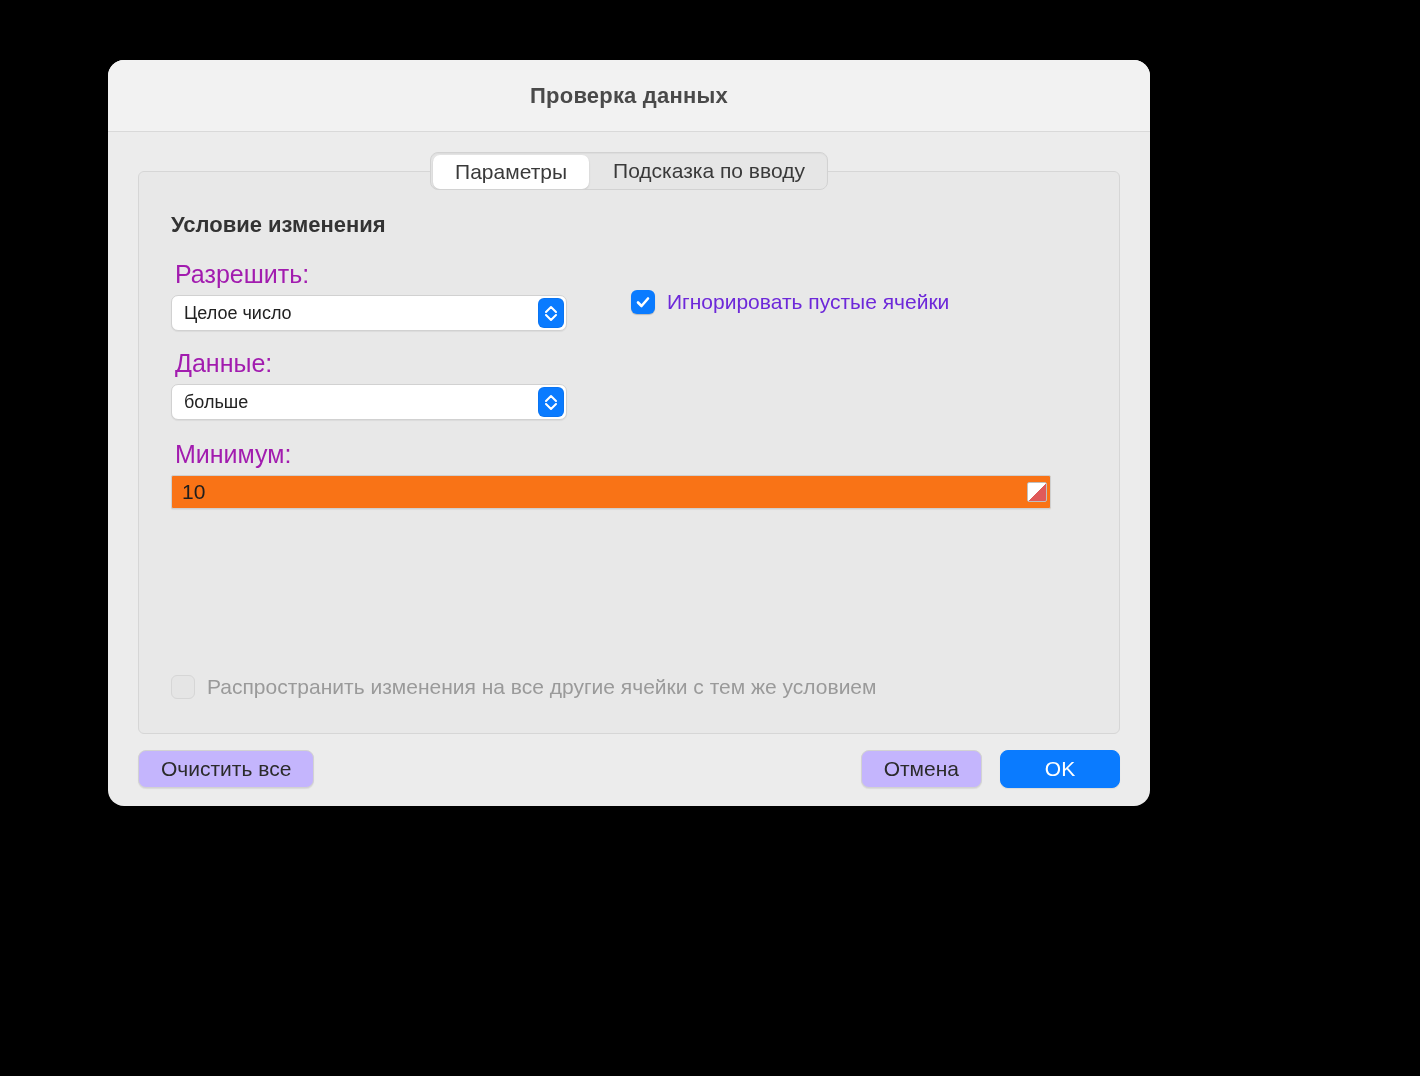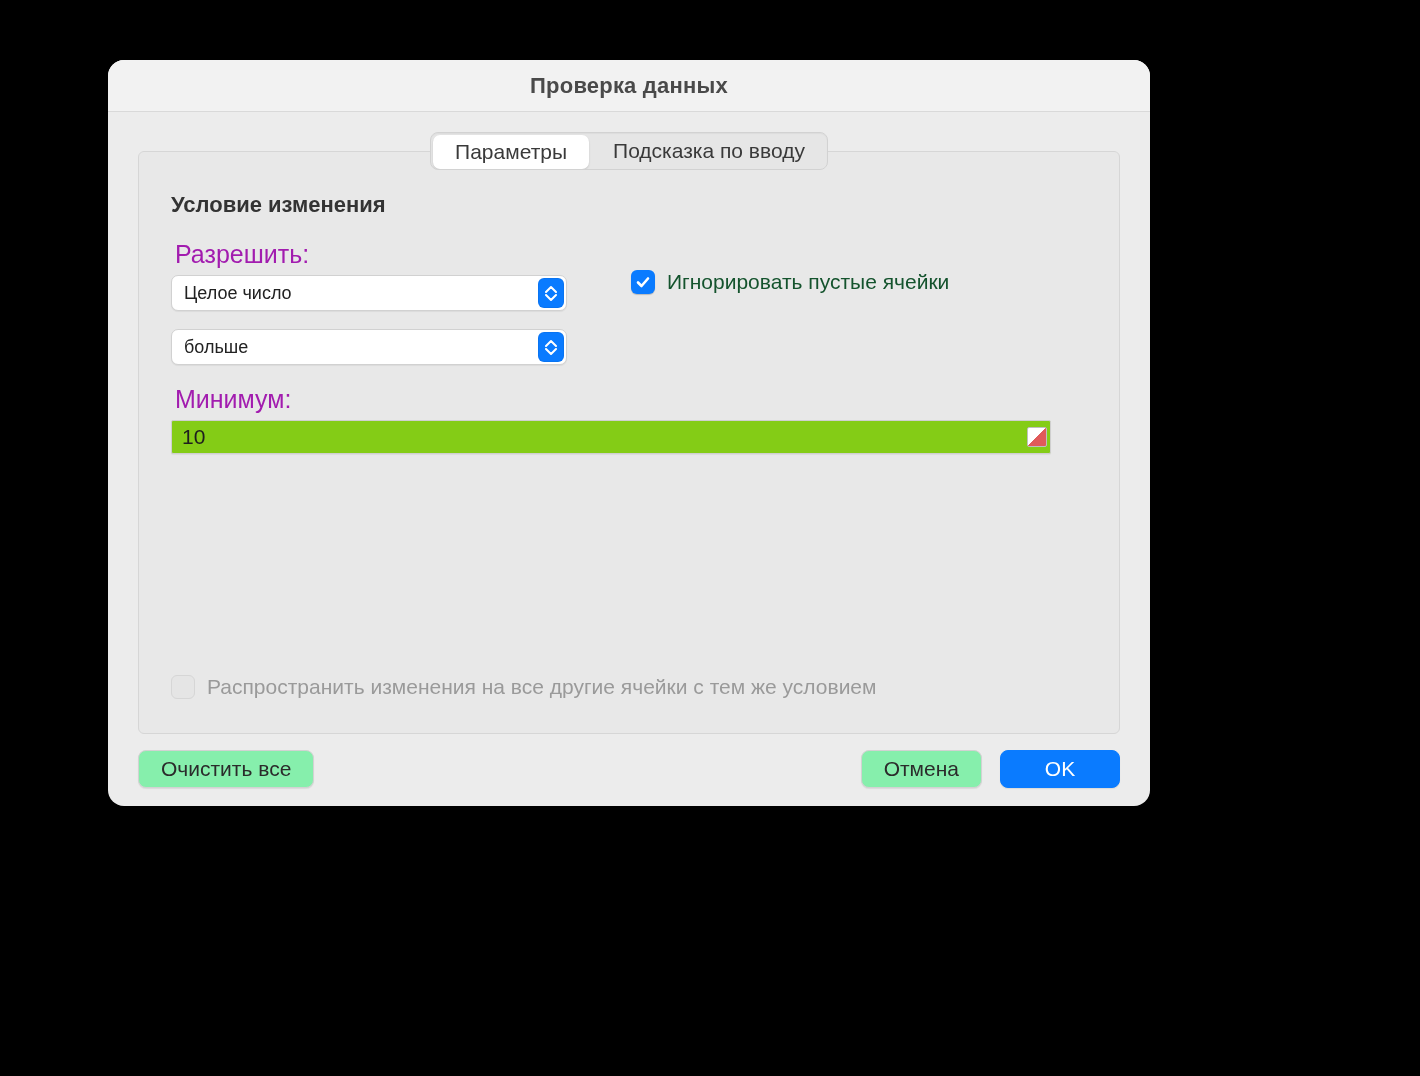--- a/index.html
+++ b/index.html
@@ -20,21 +20,21 @@
     width: 1042px;
     height: 746px;
     background: #ececec;
     border-radius: 16px;
     box-shadow: 0 30px 60px rgba(0,0,0,0.55), 0 0 0 1px rgba(0,0,0,0.25);
     overflow: hidden;
     display: flex;
     flex-direction: column;
   }
   .titlebar {
-    height: 52px;
+    height: 72px;
     display: flex;
     align-items: center;
     justify-content: center;
     background: #f2f2f2;
     border-bottom: 1px solid #d9d9d9;
   }
   .titlebar .title {
     font-weight: 700;
     font-size: 22px;
     color: #4a4a4a;
@@ -168,34 +168,34 @@
     width: 24px; height: 24px;
     border-radius: 6px;
     background: #0a7bff;
     display: flex; align-items: center; justify-content: center;
     box-shadow: 0 1px 1px rgba(0,0,0,0.2);
     flex: none;
   }
   .mac-check svg { display:block; }
   .check-label {
     font-size: 21px;
-    color: #14532d;
+    color: #6d28d9;
   }
 
   .min-row { margin-top: 2px; }
   .min-input-wrap {
     position: relative;
     width: 880px;
     height: 34px;
     margin-top: 6px;
   }
   .min-input {
     width: 100%;
     height: 100%;
-    background: #84cc16;
+    background: #f97316;
     border: 1px solid #cfcfcf;
     border-radius: 2px;
     padding: 0 32px 0 10px;
     font-size: 21px;
     color: #1e1e1e;
     box-shadow: 0 1px 1px rgba(0,0,0,0.06);
   }
   .ref-picker {
     position: absolute;
     right: 4px; top: 50%; transform: translateY(-50%);
@@ -227,21 +227,21 @@
     height: 72px;
     display: flex;
     align-items: center;
     padding: 0 30px 2px 30px;
   }
   .btn {
     height: 38px;
     padding: 0 22px;
     border-radius: 8px;
     border: 1px solid #d2d2d2;
-    background: #86efac;
+    background: #c4b5fd;
     font-size: 21px;
     color: #2b2b2b;
     display: inline-flex;
     align-items: center;
     justify-content: center;
     box-shadow: 0 1px 1px rgba(0,0,0,0.08);
     cursor: default;
   }
   .btn.primary {
     background: #0a7bff;
@@ -286,20 +286,21 @@
             <span class="stepper">
               <svg width="12" height="8" viewBox="0 0 12 8">
                   <path d="M1 7 L6 2 L11 7" fill="none" stroke="#fff" stroke-width="2" stroke-linecap="round" stroke-linejoin="round"></path>
                 </svg>
               <svg width="12" height="8" viewBox="0 0 12 8">
                   <path d="M1 1 L6 6 L11 1" fill="none" stroke="#fff" stroke-width="2" stroke-linecap="round" stroke-linejoin="round"></path>
                 </svg>
             </span>
           </div>
 
+          <div class="label">Данные:</div>
           <div class="mac-select">
             <span class="value">больше</span>
             <span class="stepper">
               <svg width="12" height="8" viewBox="0 0 12 8">
                   <path d="M1 7 L6 2 L11 7" fill="none" stroke="#fff" stroke-width="2" stroke-linecap="round" stroke-linejoin="round"></path>
                 </svg>
               <svg width="12" height="8" viewBox="0 0 12 8">
                   <path d="M1 1 L6 6 L11 1" fill="none" stroke="#fff" stroke-width="2" stroke-linecap="round" stroke-linejoin="round"></path>
                 </svg>
             </span>

